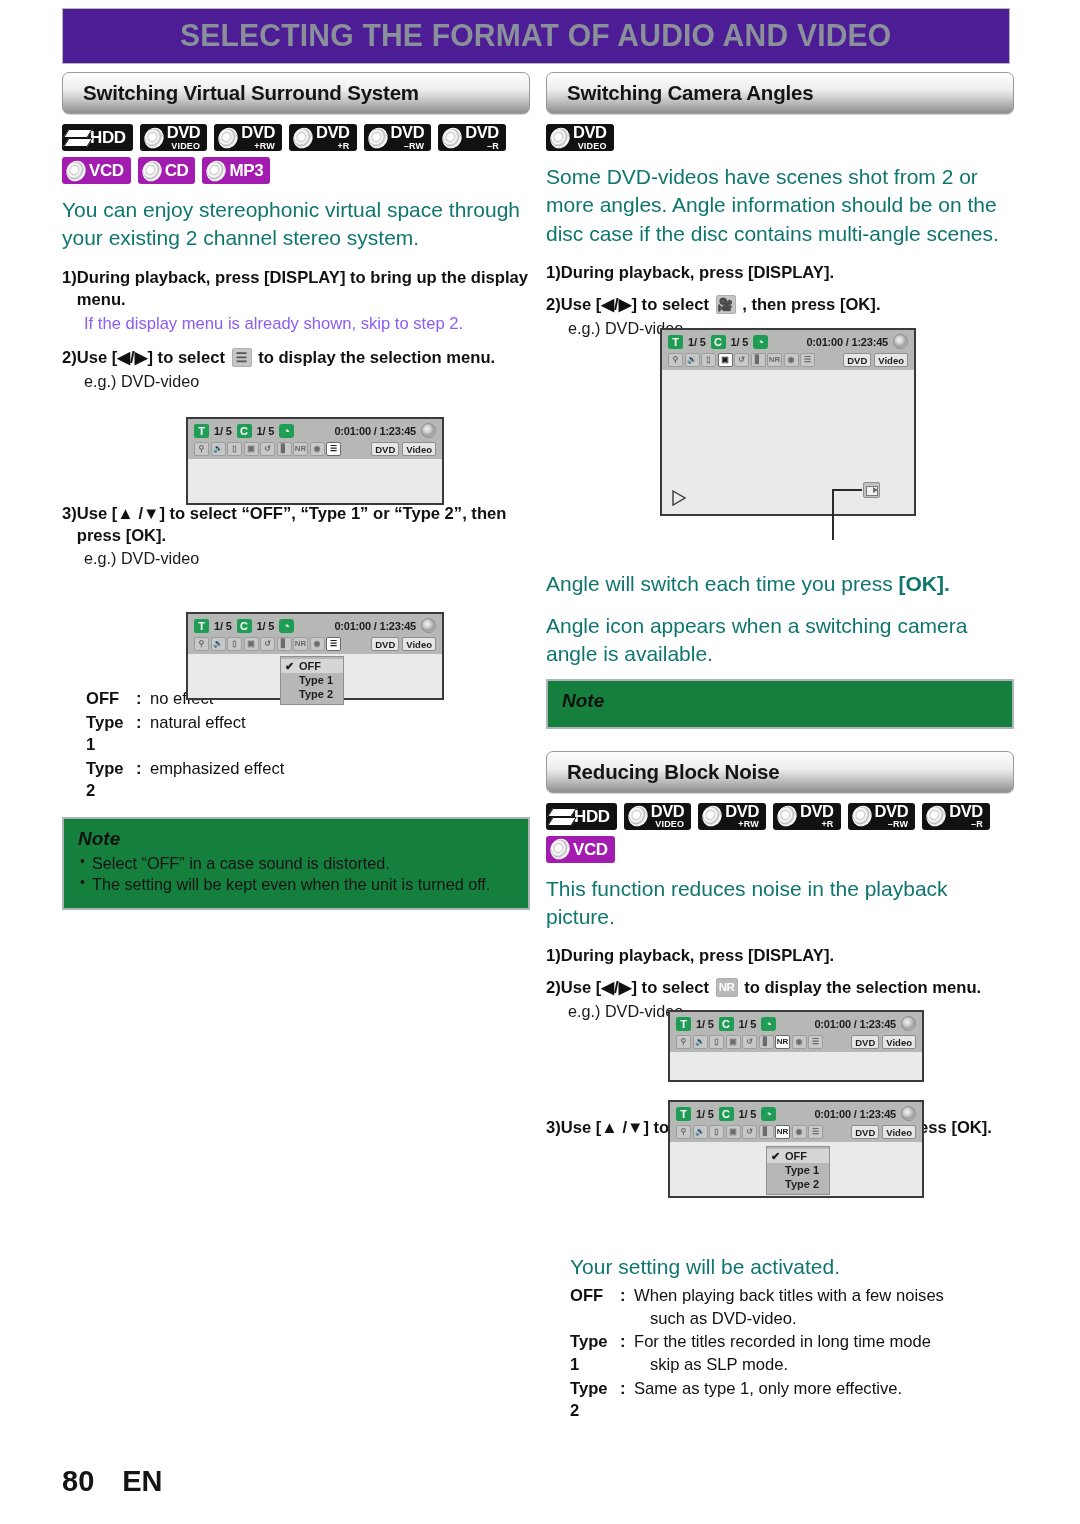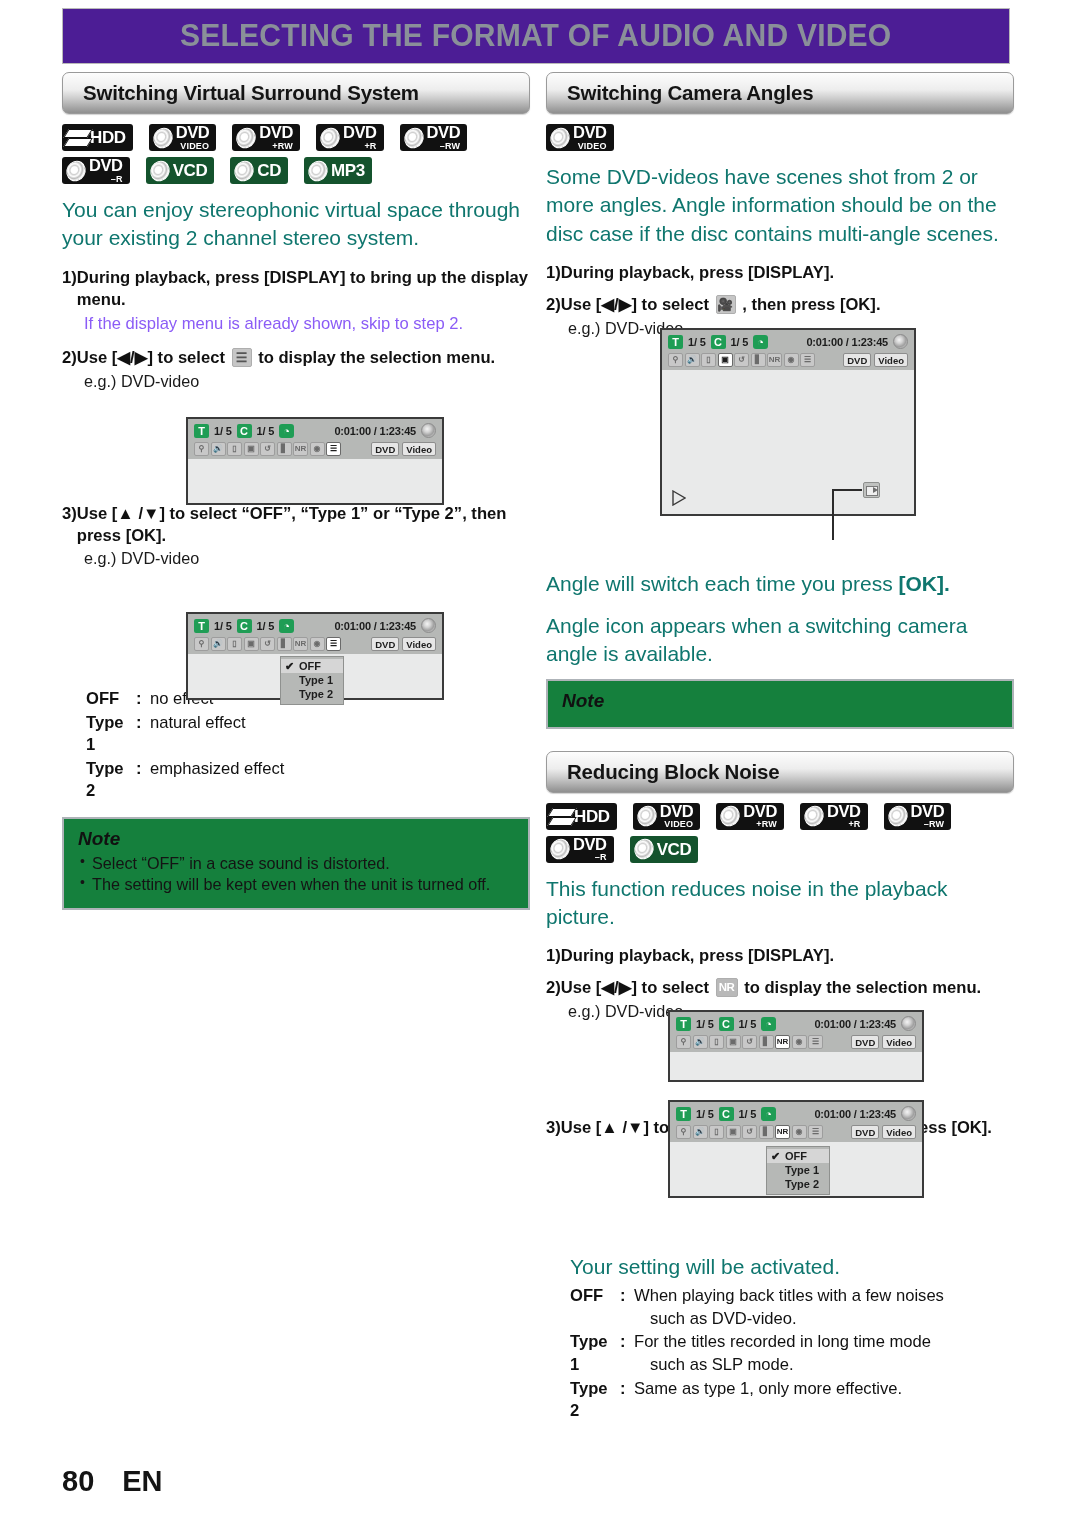--- a/index.html
+++ b/index.html
@@ -40,29 +40,29 @@
     border: 1px solid #9a9a9a;
     background: linear-gradient(to bottom,#fdfdfd 0%, #ededed 42%, #cfcfcf 62%, #8f8f8f 100%);
     display: flex; align-items: center;
     padding-left: 20px;
     margin-bottom: 10px;
     box-shadow: 0 1px 1px rgba(0,0,0,.18);
   }
   .pill .ptxt { font-size: 20.5px; font-weight: bold; color: #141414; letter-spacing: -.2px; }
 
   
-  .badges { display: flex; flex-wrap: wrap; gap: 6px 16px; margin: 6px 0 12px 0; }
+  .badges { display: flex; flex-wrap: wrap; gap: 6px 7px; margin: 6px 0 12px 0; }
   .badge {
     display: inline-flex; align-items: center;
     height: 27px; padding: 0 7px 0 4px;
     border-radius: 3px;
     color: #fff;
     background: #111;
   }
-  .badge.gray { background: #14532d; }
+  .badge.gray { background: #a21caf; }
   .badge .disc {
     width: 20px; height: 20px; border-radius: 50%;
     background: radial-gradient(circle at 42% 42%, #ffffff 0%, #ffffff 22%, #cfcfcf 30%, #ffffff 42%, #bdbdbd 56%, #ffffff 70%, #c9c9c9 84%, #f3f3f3 100%);
     border: 1.4px solid #fff;
     margin-right: 3px;
     transform: rotate(-18deg) skewX(-6deg);
     flex: none;
   }
   .badge .hddshape {
     width: 22px; height: 19px; margin-right: 2px; flex: none; position: relative;
@@ -637,21 +637,21 @@
 
     <div class="defs" style="margin-top:2px">
       <div class="defrow">
         <span class="k">OFF</span>
         <span class="c">:</span>
         <span class="v"><span>When playing back titles with a few noises</span><span class="cont">such as DVD-video.</span></span>
       </div>
       <div class="defrow">
         <span class="k">Type 1</span>
         <span class="c">:</span>
-        <span class="v"><span>For the titles recorded in long time mode</span><span class="cont">such as SLP mode.</span></span>
+        <span class="v"><span>For the titles recorded in long time mode</span><span class="cont">skip as SLP mode.</span></span>
       </div>
       <div class="defrow">
         <span class="k">Type 2</span>
         <span class="c">:</span>
         <span class="v"><span>Same as type 1, only more effective.</span></span>
       </div>
     </div>
 
   </div>
 

